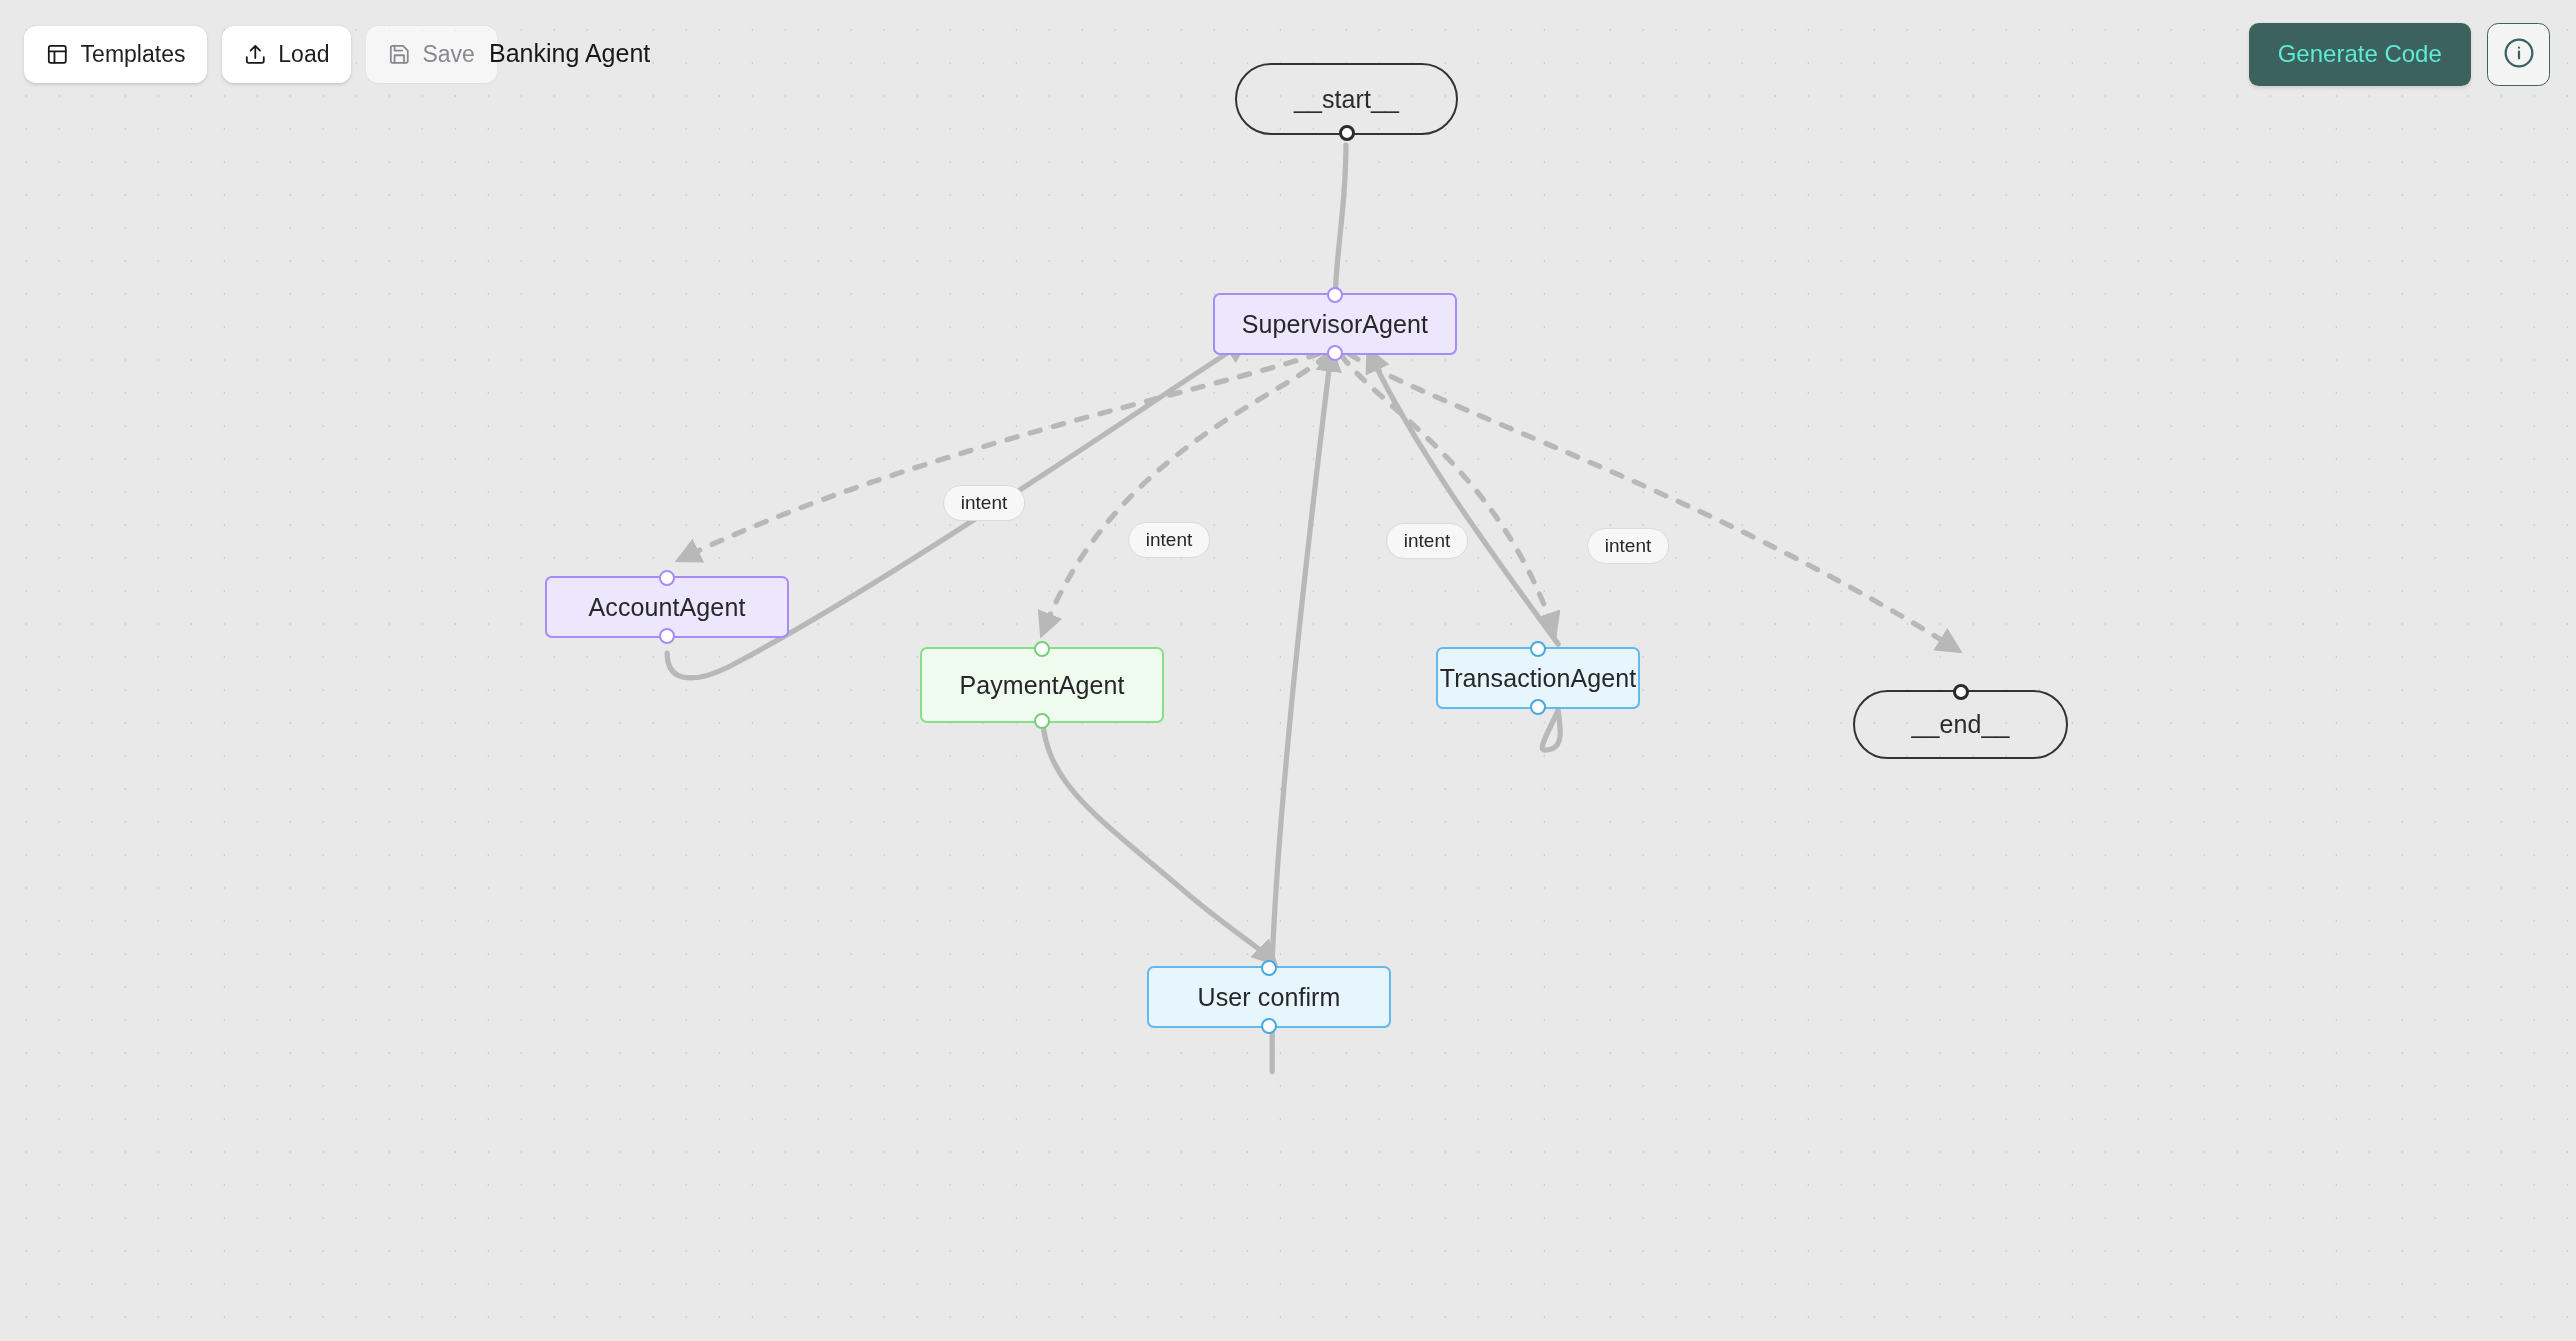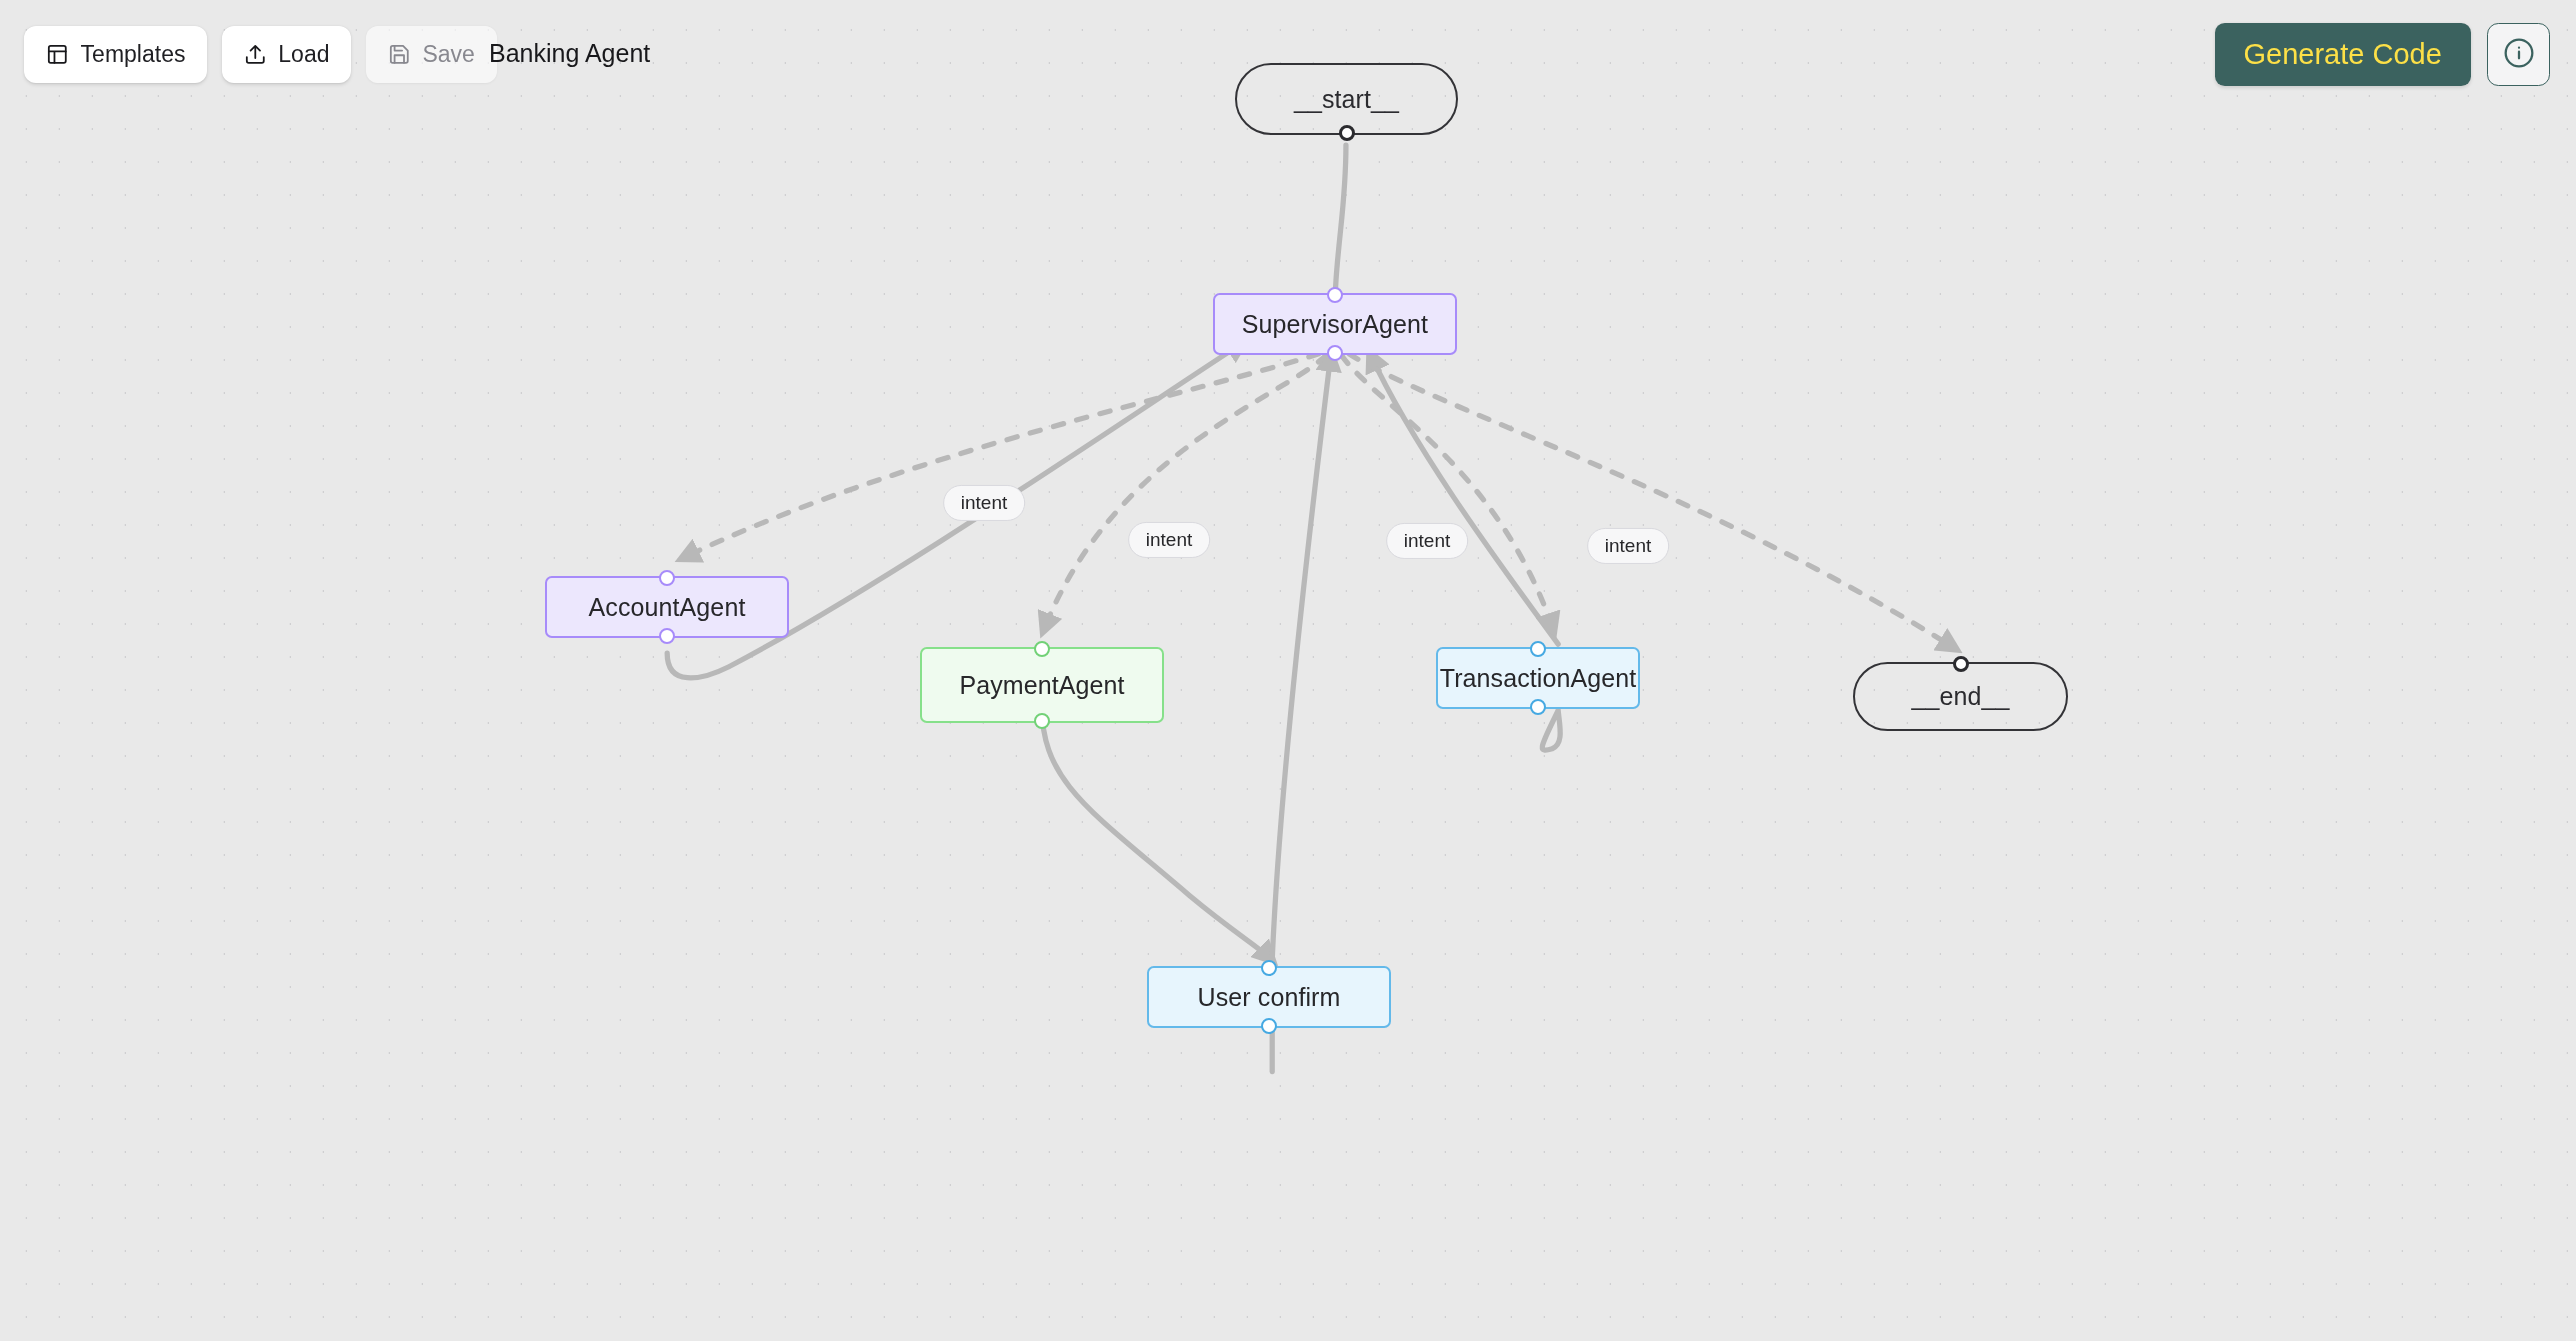--- a/index.html
+++ b/index.html
@@ -155,24 +155,24 @@
     position: absolute;
     top: 22.6px; right: 25.6px;
     display: flex;
     align-items: center;
     gap: 16.6px;
   }
   #generate-code {
     height: 63px;
     padding: 0 29px;
     background: #3b625f;
-    color: #fde047;
+    color: #5eead4;
     border: none;
     border-radius: 9.8px;
-    font-size: 29px;
+    font-size: 24px;
     font-family: "Liberation Sans", sans-serif;
     cursor: pointer;
     white-space: nowrap;
     box-shadow: 0 1.5px 3.8px rgba(0,0,0,.12);
   }
   #info-button {
     width: 63px; height: 63px;
     display: flex; align-items: center; justify-content: center;
     background: #f4f4f5;
     border: 1.8px solid #3b625f;
@@ -243,21 +243,21 @@
     <span class="handle top green"></span>
     <span class="handle bottom green"></span>
   </div>
 
   <div class="node box blue" style="left:1436px; top:647px; width:204px; height:62px;">
     <span class="label">TransactionAgent</span>
     <span class="handle top blue"></span>
     <span class="handle bottom blue"></span>
   </div>
 
-  <div class="node terminal" style="left:1853px; top:662px; width:215px; height:69px;">
+  <div class="node terminal" style="left:1853px; top:690px; width:215px; height:69px;">
     <span class="label">__end__</span>
     <span class="handle top dark"></span>
   </div>
 
   <div class="node box blue" style="left:1147px; top:966px; width:244px; height:62px;">
     <span class="label">User confirm</span>
     <span class="handle top blue"></span>
     <span class="handle bottom blue"></span>
   </div>
 

